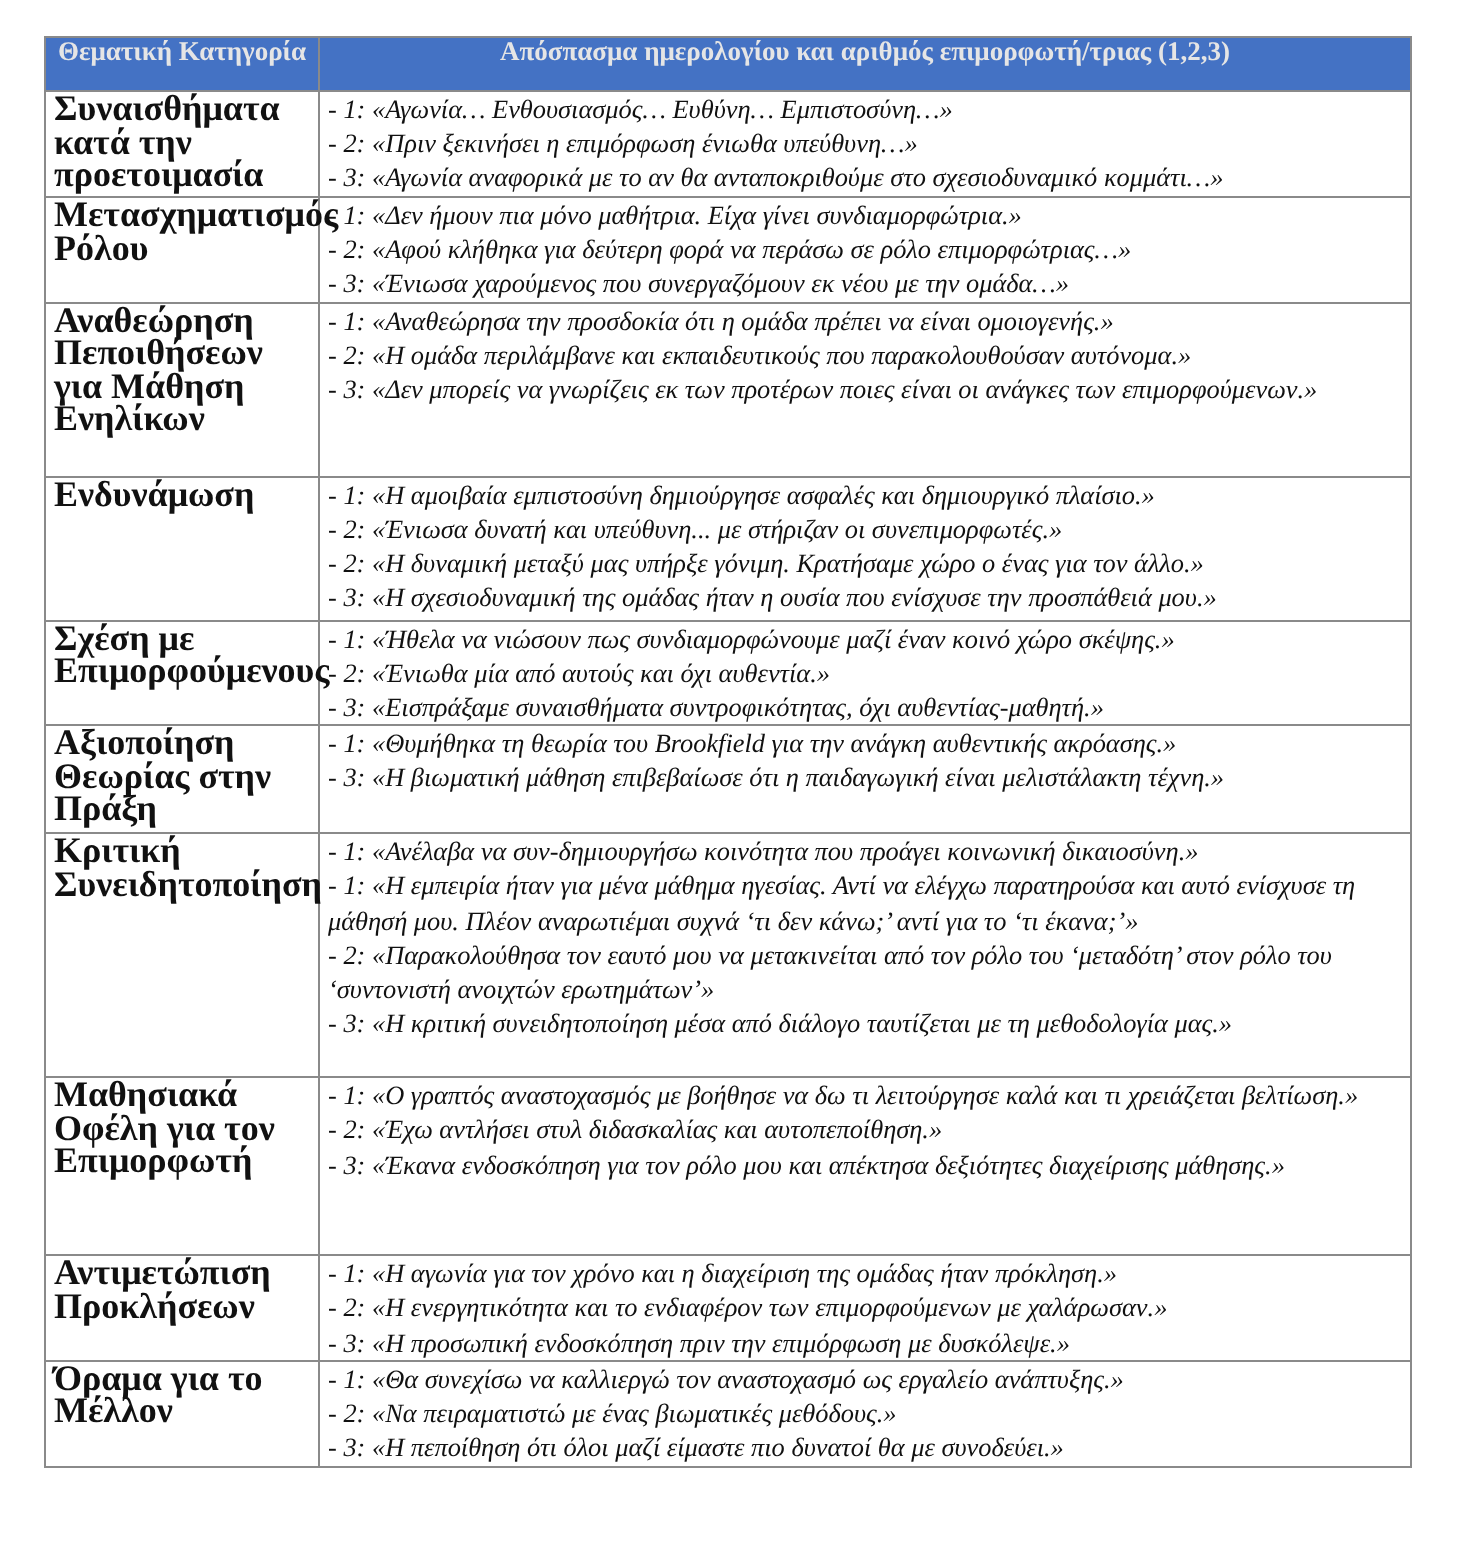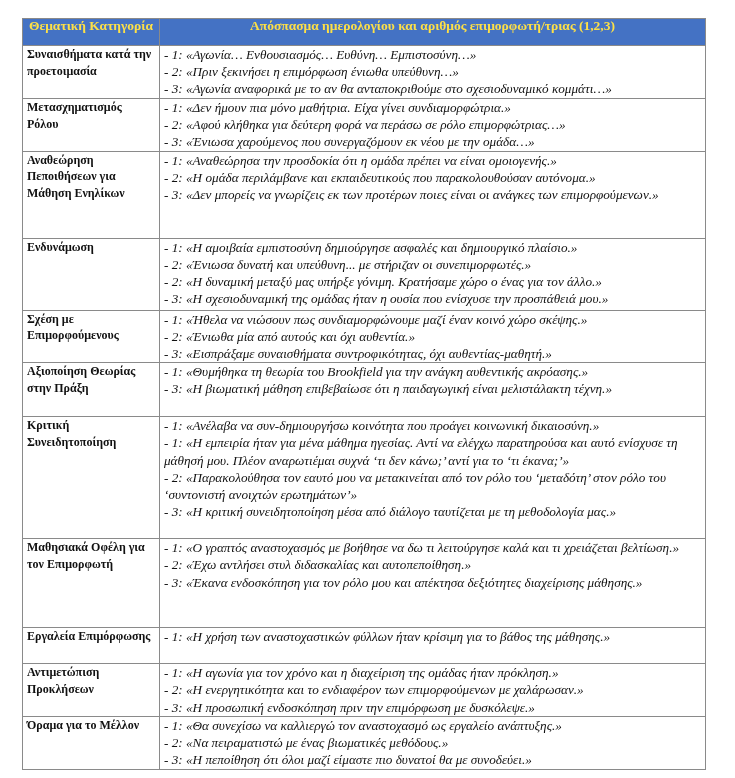--- a/index.html
+++ b/index.html
@@ -8,24 +8,24 @@
   table.tbl {
     position: absolute; left: 22px; top: 18px; width: 683px;
     border-collapse: collapse; table-layout: fixed;
   }
   table.tbl th, table.tbl td {
     border: 1.5px solid #8a8a8a; vertical-align: top; padding: 0 4px;
   }
   col.c1 { width: 137px; }
   col.c2 { width: 546px; }
   thead th {
-    background: #4472c4; color: #fde047; font-weight: bold;
+    background: #4472c4; color: #e5e5e5; font-weight: bold;
     font-size: 13.5px; line-height: 14px; text-align: center; padding-top: 1px; height: 26px;
   }
-  td.cat { font-weight: bold; font-size: 12px; line-height: 16.5px; padding-top: 1px; }
+  td.cat { font-weight: bold; font-size: 18px; line-height: 16.5px; padding-top: 1px; }
   td.quotes { font-size: 13.2px; line-height: 17.2px; padding-top: 0; }
   .q { display: block; }
   .q .dash { font-style: normal; }
   .q .num { font-style: italic; }
   .q .text { font-style: italic; }
 </style>
 </head>
 <body>
 
 <table class="tbl">
@@ -98,26 +98,20 @@
         </td>
       </tr>
       <tr style="height: 89px; margin-left: 40px;">
         <td class="cat">Μαθησιακά Οφέλη για τον Επιμορφωτή</td>
         <td class="quotes">
           <span class="q"><span class="dash">- </span><span class="num">1:</span> <span class="text">«Ο γραπτός αναστοχασμός με βοήθησε να δω τι λειτούργησε καλά και τι χρειάζεται βελτίωση.»</span></span>
           <span class="q"><span class="dash">- </span><span class="num">2:</span> <span class="text">«Έχω αντλήσει στυλ διδασκαλίας και αυτοπεποίθηση.»</span></span>
           <span class="q"><span class="dash">- </span><span class="num">3:</span> <span class="text">«Έκανα ενδοσκόπηση για τον ρόλο μου και απέκτησα δεξιότητες διαχείρισης μάθησης.»</span></span>
         </td>
       </tr>
-      <tr style="height: 36px;">
-        <td class="cat">Εργαλεία Επιμόρφωσης</td>
-        <td class="quotes">
-          <span class="q"><span class="dash">- </span><span class="num">1:</span> <span class="text">«Η χρήση των αναστοχαστικών φύλλων ήταν κρίσιμη για το βάθος της μάθησης.»</span></span>
-        </td>
-      </tr>
       <tr style="height: 51px;">
         <td class="cat">Αντιμετώπιση Προκλήσεων</td>
         <td class="quotes">
           <span class="q"><span class="dash">- </span><span class="num">1:</span> <span class="text">«Η αγωνία για τον χρόνο και η διαχείριση της ομάδας ήταν πρόκληση.»</span></span>
           <span class="q"><span class="dash">- </span><span class="num">2:</span> <span class="text">«Η ενεργητικότητα και το ενδιαφέρον των επιμορφούμενων με χαλάρωσαν.»</span></span>
           <span class="q"><span class="dash">- </span><span class="num">3:</span> <span class="text">«Η προσωπική ενδοσκόπηση πριν την επιμόρφωση με δυσκόλεψε.»</span></span>
         </td>
       </tr>
       <tr style="height: 53px;">
         <td class="cat">Όραμα για το Μέλλον</td>

